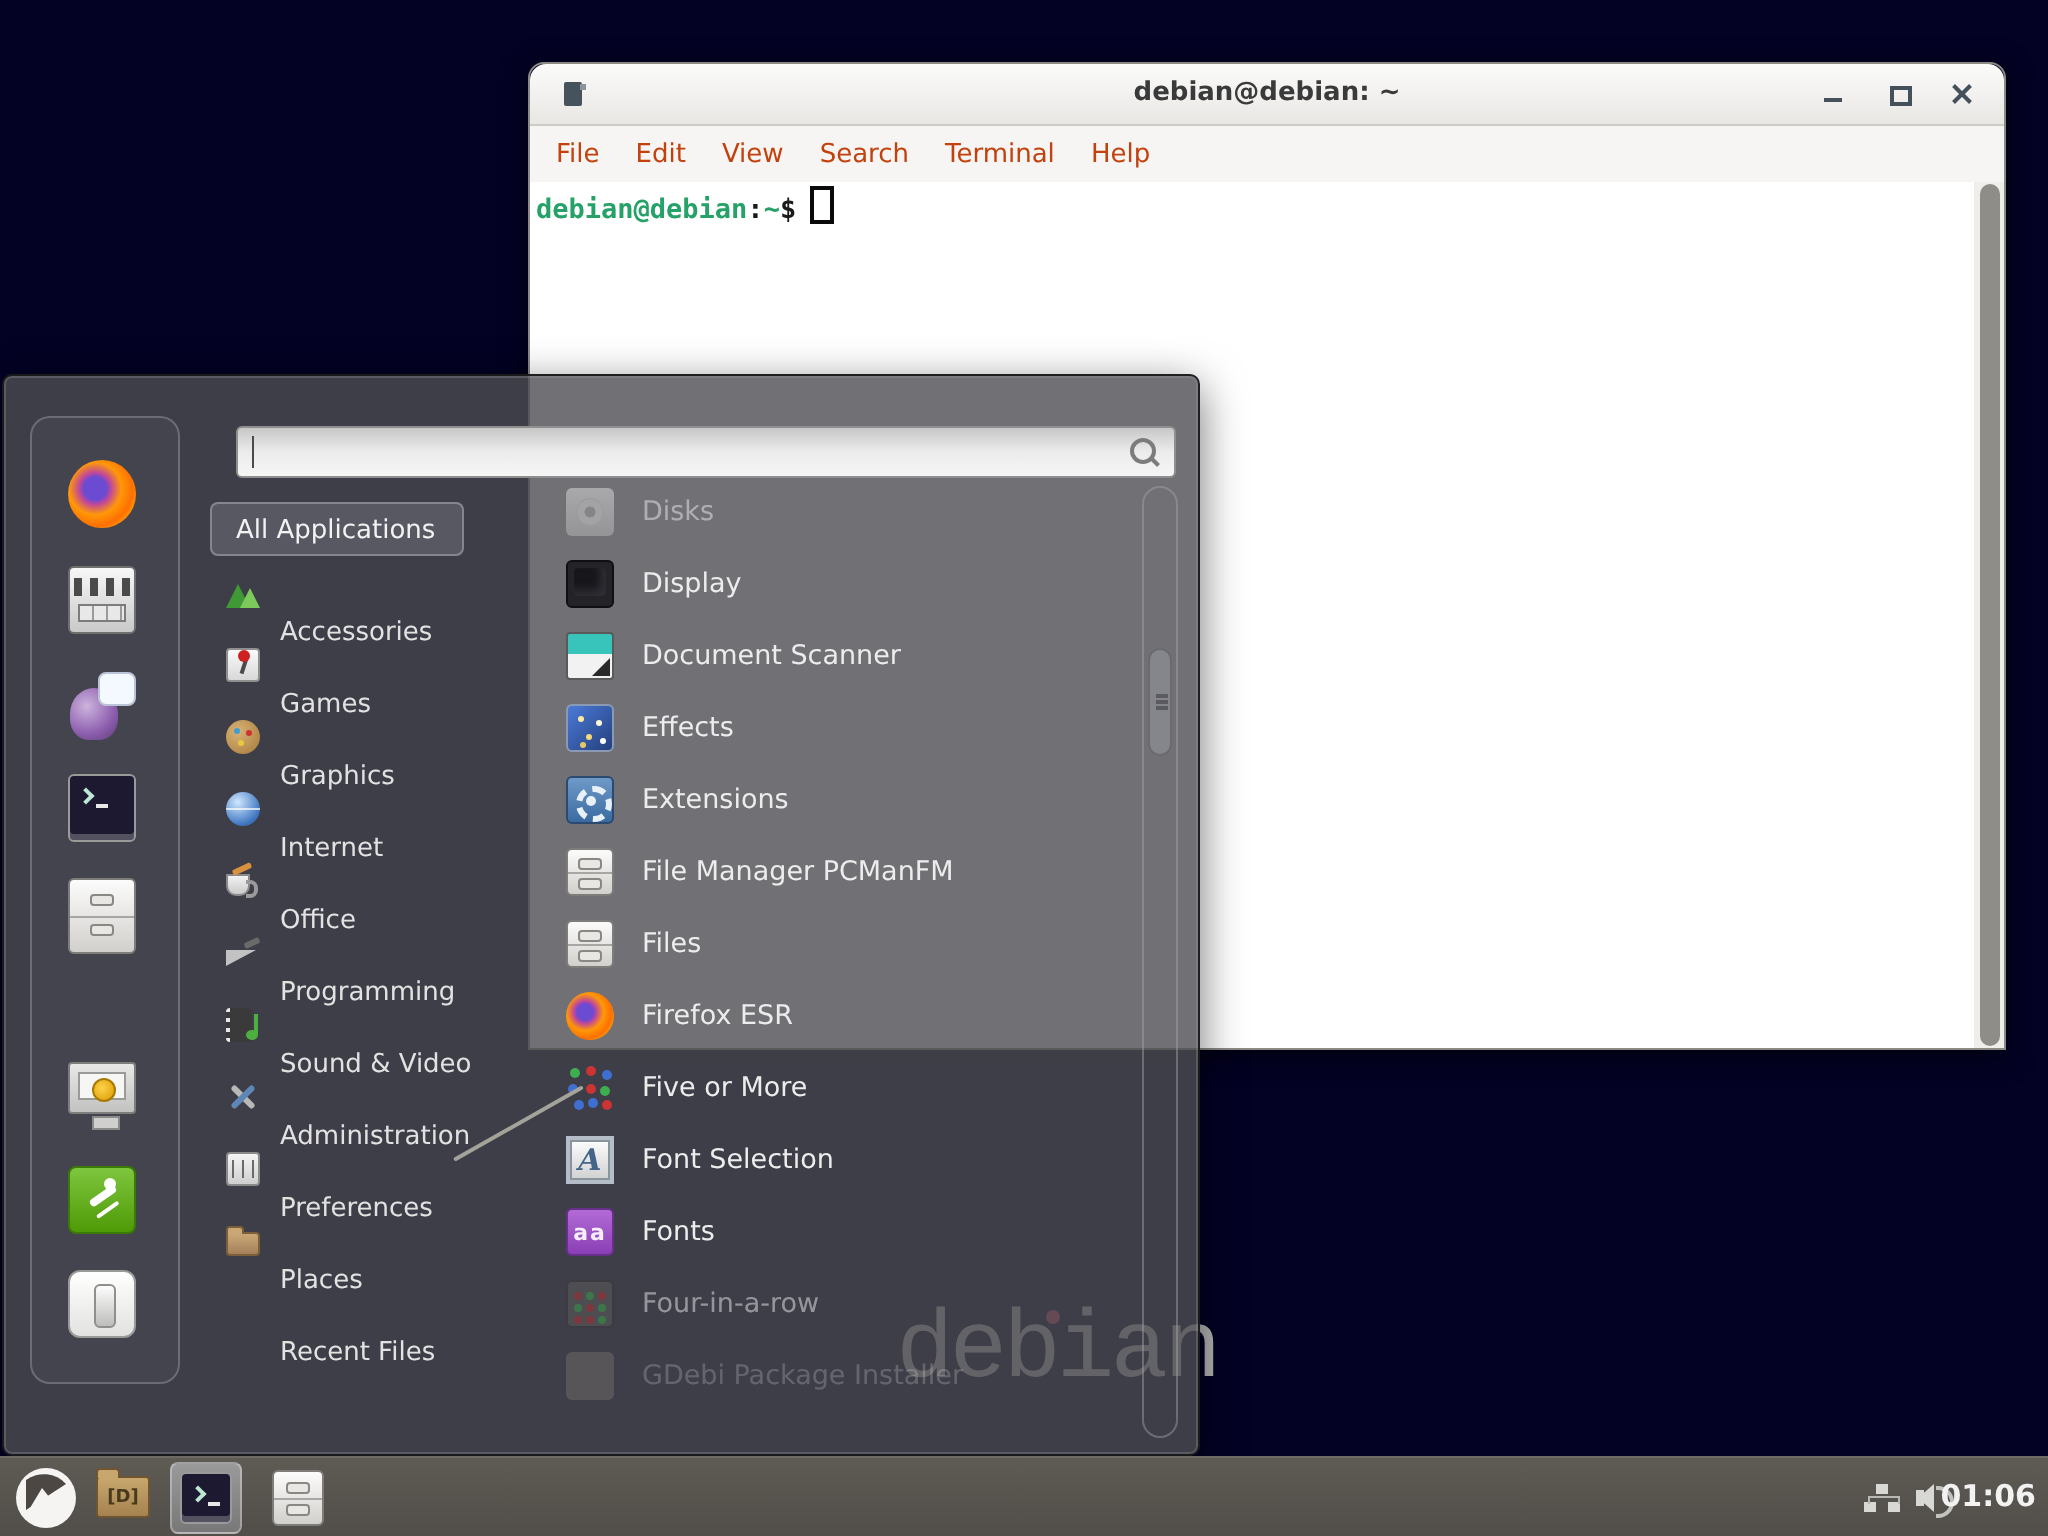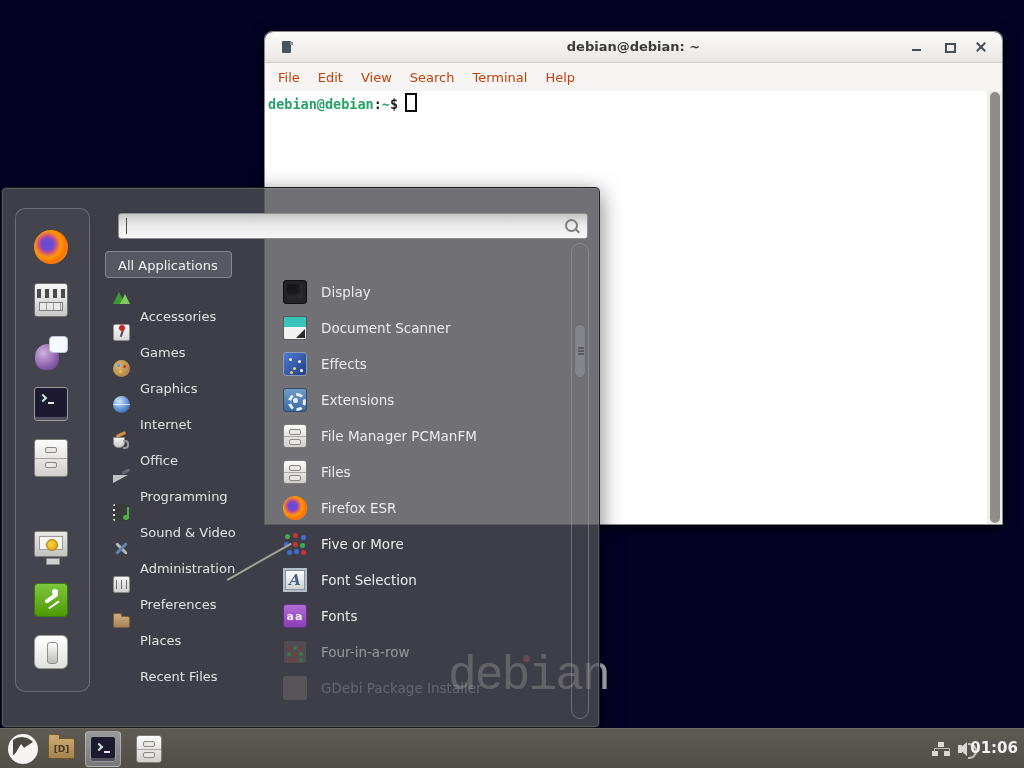--- a/index.html
+++ b/index.html
@@ -304,20 +304,24 @@
         <span class="cicon c-places"></span>
         <span class="clbl">Places</span>
         </div>
       <div class="crow" style="top:387px">
         <span class="cicon"></span>
         <span class="clbl">Recent Files</span>
         </div>
     </div>
 
     <div class="m-apps">
+      <div class="arow fade55" style="top:0px">
+        <span class="aicon a-disks"></span>
+        <span class="albl">Disks</span>
+        </div>
       <div class="arow" style="top:36px">
         <span class="aicon a-display"></span>
         <span class="albl">Display</span>
         </div>
       <div class="arow" style="top:72px">
         <span class="aicon a-scanner"></span>
         <span class="albl">Document Scanner</span>
         </div>
       <div class="arow" style="top:108px">
         <span class="aicon a-effects"></span>

